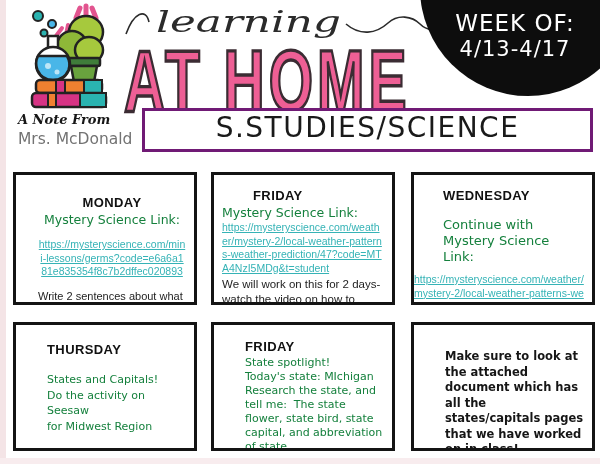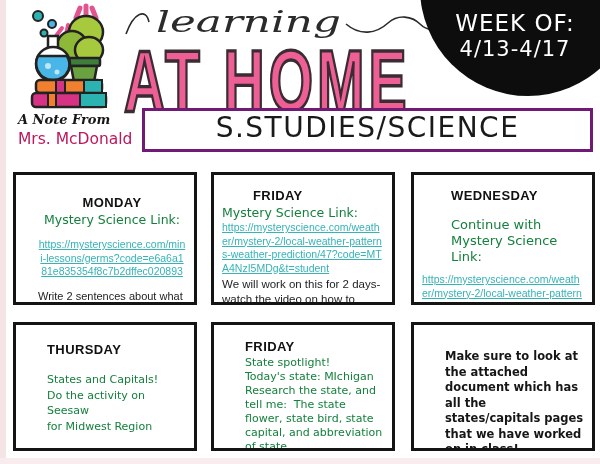--- a/index.html
+++ b/index.html
@@ -34,21 +34,21 @@
   }
   #badge-text { position:absolute; left:435px; top:10px; width:160px; text-align:center; color:#ffffff;
     font-family:"DejaVu Sans", sans-serif; }
   #badge-label { font-size:23px; letter-spacing:1px; line-height:27px; }
   #badge-dates { font-size:21px; letter-spacing:1px; line-height:25px; }
 
   
   #note-from { position:absolute; left:18px; top:112px; width:125px; }
   #note-from-title { font-family:"DejaVu Serif", serif; font-style:italic; font-weight:bold;
     font-size:13px; color:#171717; }
-  #note-from-name { font-family:"DejaVu Sans", sans-serif; font-size:15.5px; color:#be185d; margin-top:3px; }
+  #note-from-name { font-family:"DejaVu Sans", sans-serif; font-size:15.5px; color:#737373; margin-top:3px; }
 
   
   #subject-box {
     position:absolute; left:142px; top:108px; width:451px; height:44px;
     border:3px solid #701a75; background:#ffffff;
     display:flex; justify-content:center;
   }
   #subject-title { font-family:"DejaVu Sans", sans-serif; font-size:28px; letter-spacing:1.5px; color:#1a1a1a; }
 
   
@@ -76,21 +76,21 @@
   #box-mon .plain-body { margin-top:10px; }
 
   
   #box-tue .inner { padding:13px 8px 0 8px; }
   #box-tue .day-title { padding-left:31px; }
   #box-tue .day-subtitle { font-size:12.5px; margin-top:2px; }
   #box-tue .day-link { margin-top:1px; }
   #box-tue .plain-body { margin-top:2px; font-size:11.5px; }
 
   
-  #box-wed .inner { padding:13px 8px 0 8px; }
+  #box-wed .inner { padding:13px 8px 0 0; }
   #box-wed .day-title { padding-left:29px; }
   #box-wed .day-subtitle { font-size:13px; line-height:16px; margin-top:14px; padding-left:29px; width:160px; }
   #box-wed .day-link { margin-top:8px; }
 
   
   #box-thu .inner { padding:17px 8px 0 31px; }
   #box-thu .day-body { font-size:11px; line-height:15.5px; margin-top:15px; }
 
   
   #box-fri .inner { padding:14px 6px 0 31px; }

